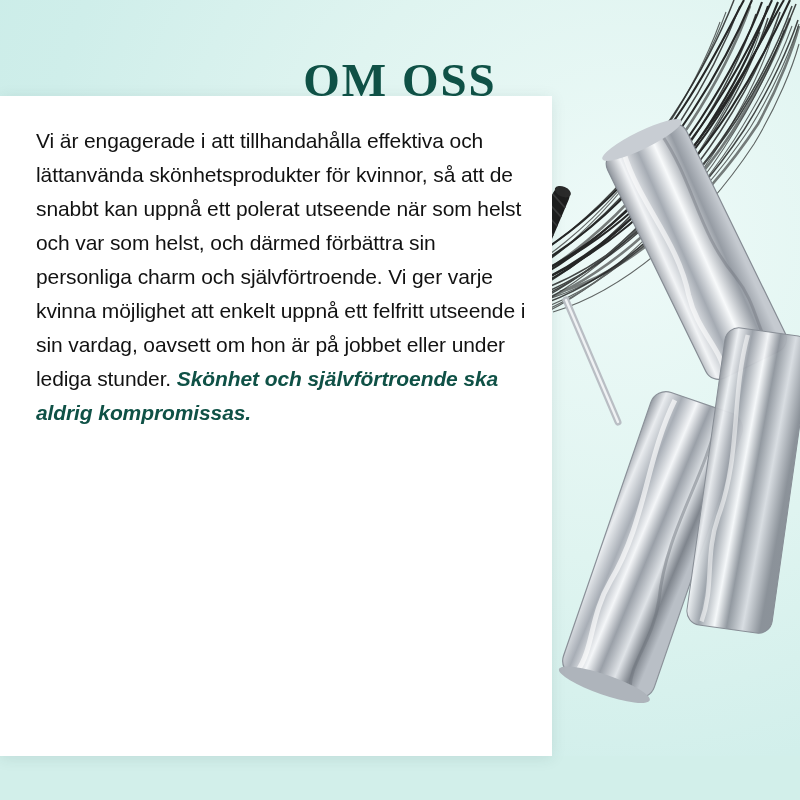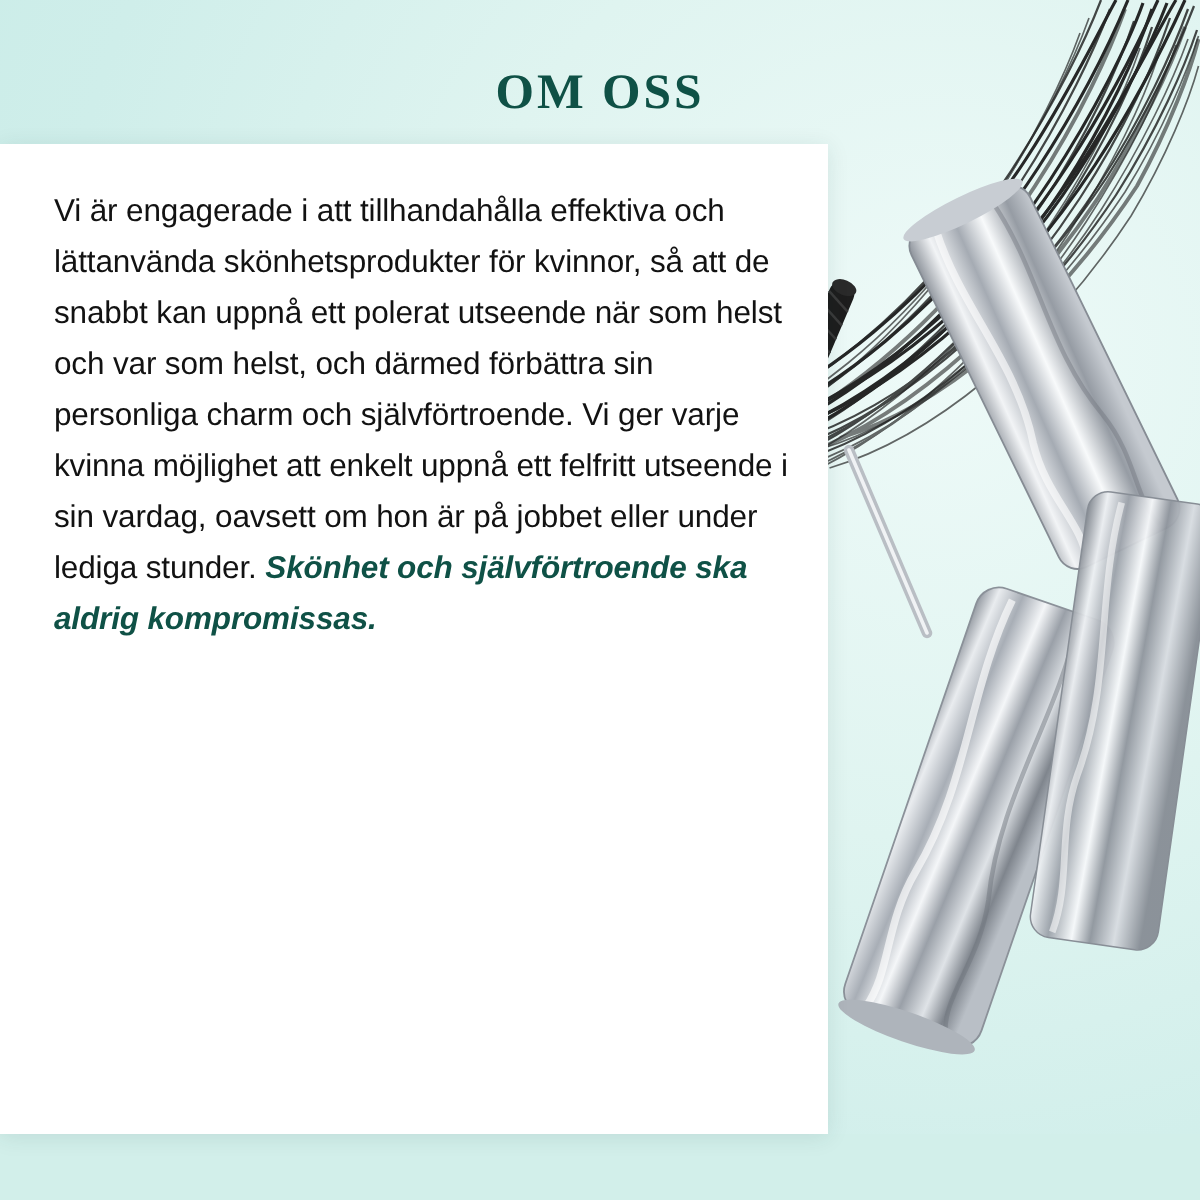--- a/index.html
+++ b/index.html
@@ -44,21 +44,21 @@
 
   
   .heading {
     position: absolute;
     top: 22px;
     left: 0;
     width: 800px;
     text-align: center;
     font-family: "Liberation Serif", serif;
     font-weight: bold;
-    font-size: 33px;
+    font-size: 47px;
     letter-spacing: 2px;
     color: #0f5146;
     z-index: 6;
   }
 
   
   .text-card {
     position: absolute;
     left: 0;
     top: 96px;

